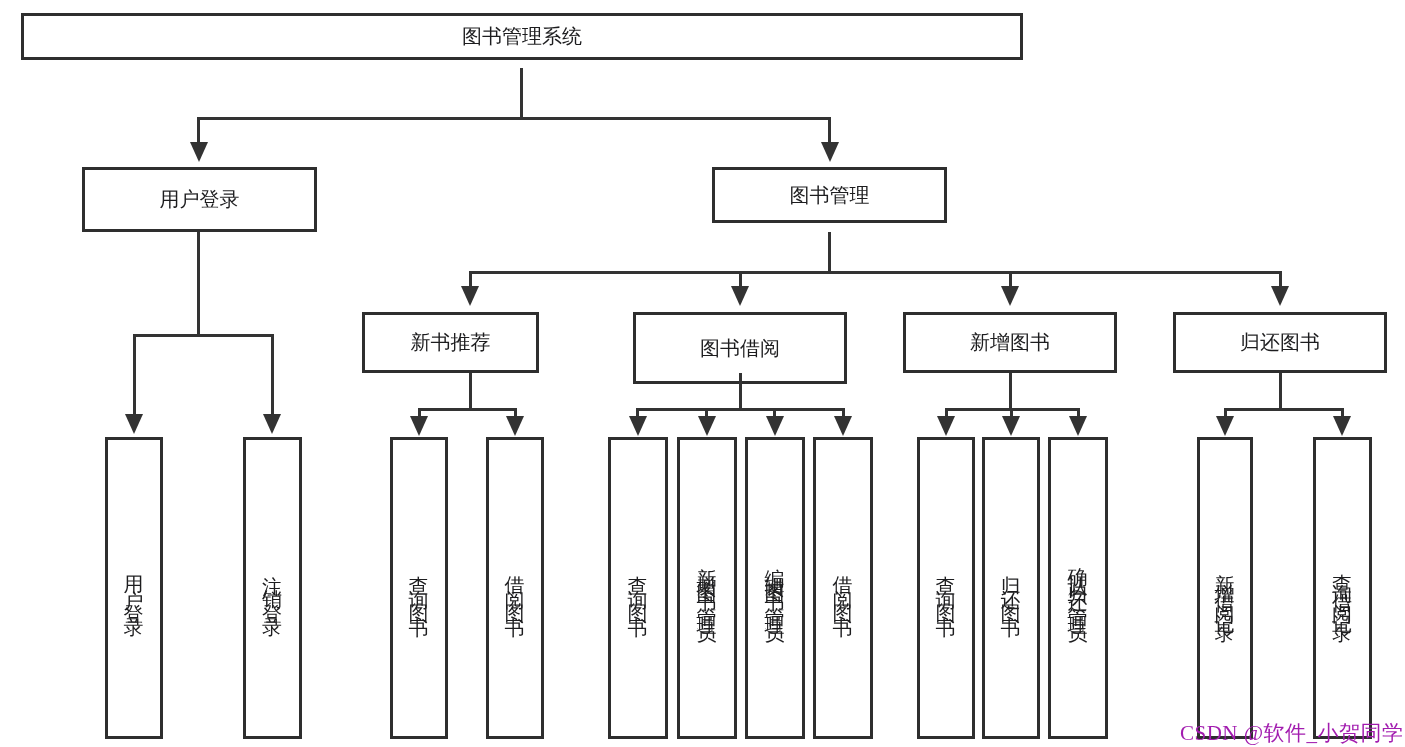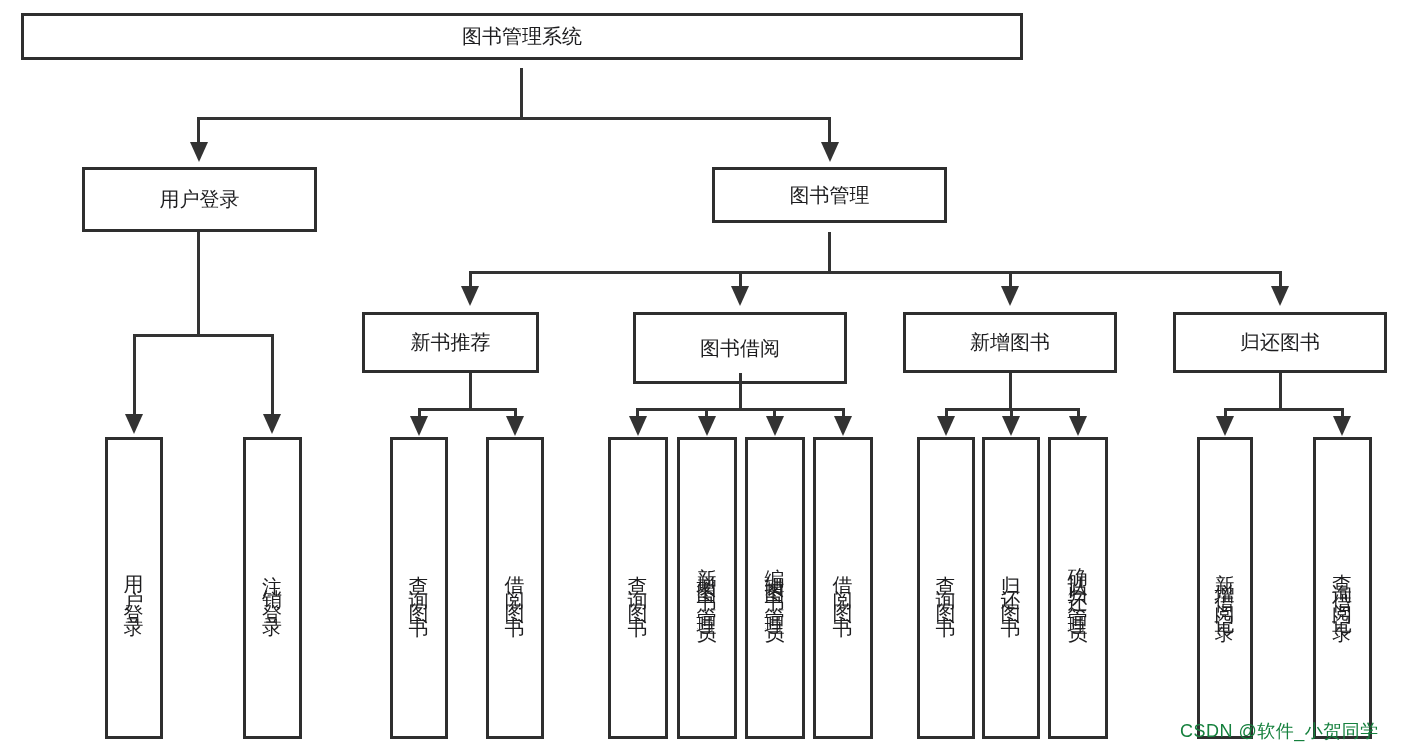--- a/index.html
+++ b/index.html
@@ -21,22 +21,22 @@
   .sp6 { letter-spacing:10px; }
   .sp9 { letter-spacing:8px; }
   .hline { position:absolute; height:3px; background:#333333; }
   .vline { position:absolute; width:3px; background:#333333; }
   .arrow {
     position:absolute; width:0; height:0;
     border-left:9px solid transparent; border-right:9px solid transparent;
     border-top:20px solid #333333;
   }
   .watermark {
-    position:absolute; left:1180px; top:719px; font-size:18px;
-    color:#15803d; letter-spacing:0.5px; white-space:nowrap; z-index:5;
+    position:absolute; left:1180px; top:719px; font-size:21px;
+    color:#a21caf; letter-spacing:0.5px; white-space:nowrap; z-index:5;font-family:Liberation Serif, serif;
   }
 </style>
 </head>
 <body>
 
 <div id="stage">
 
   <div class="box hbox" style="left:21px; top:13px; width:1002px; height:47px;">
     <span>图书管理系统</span>
   </div>

